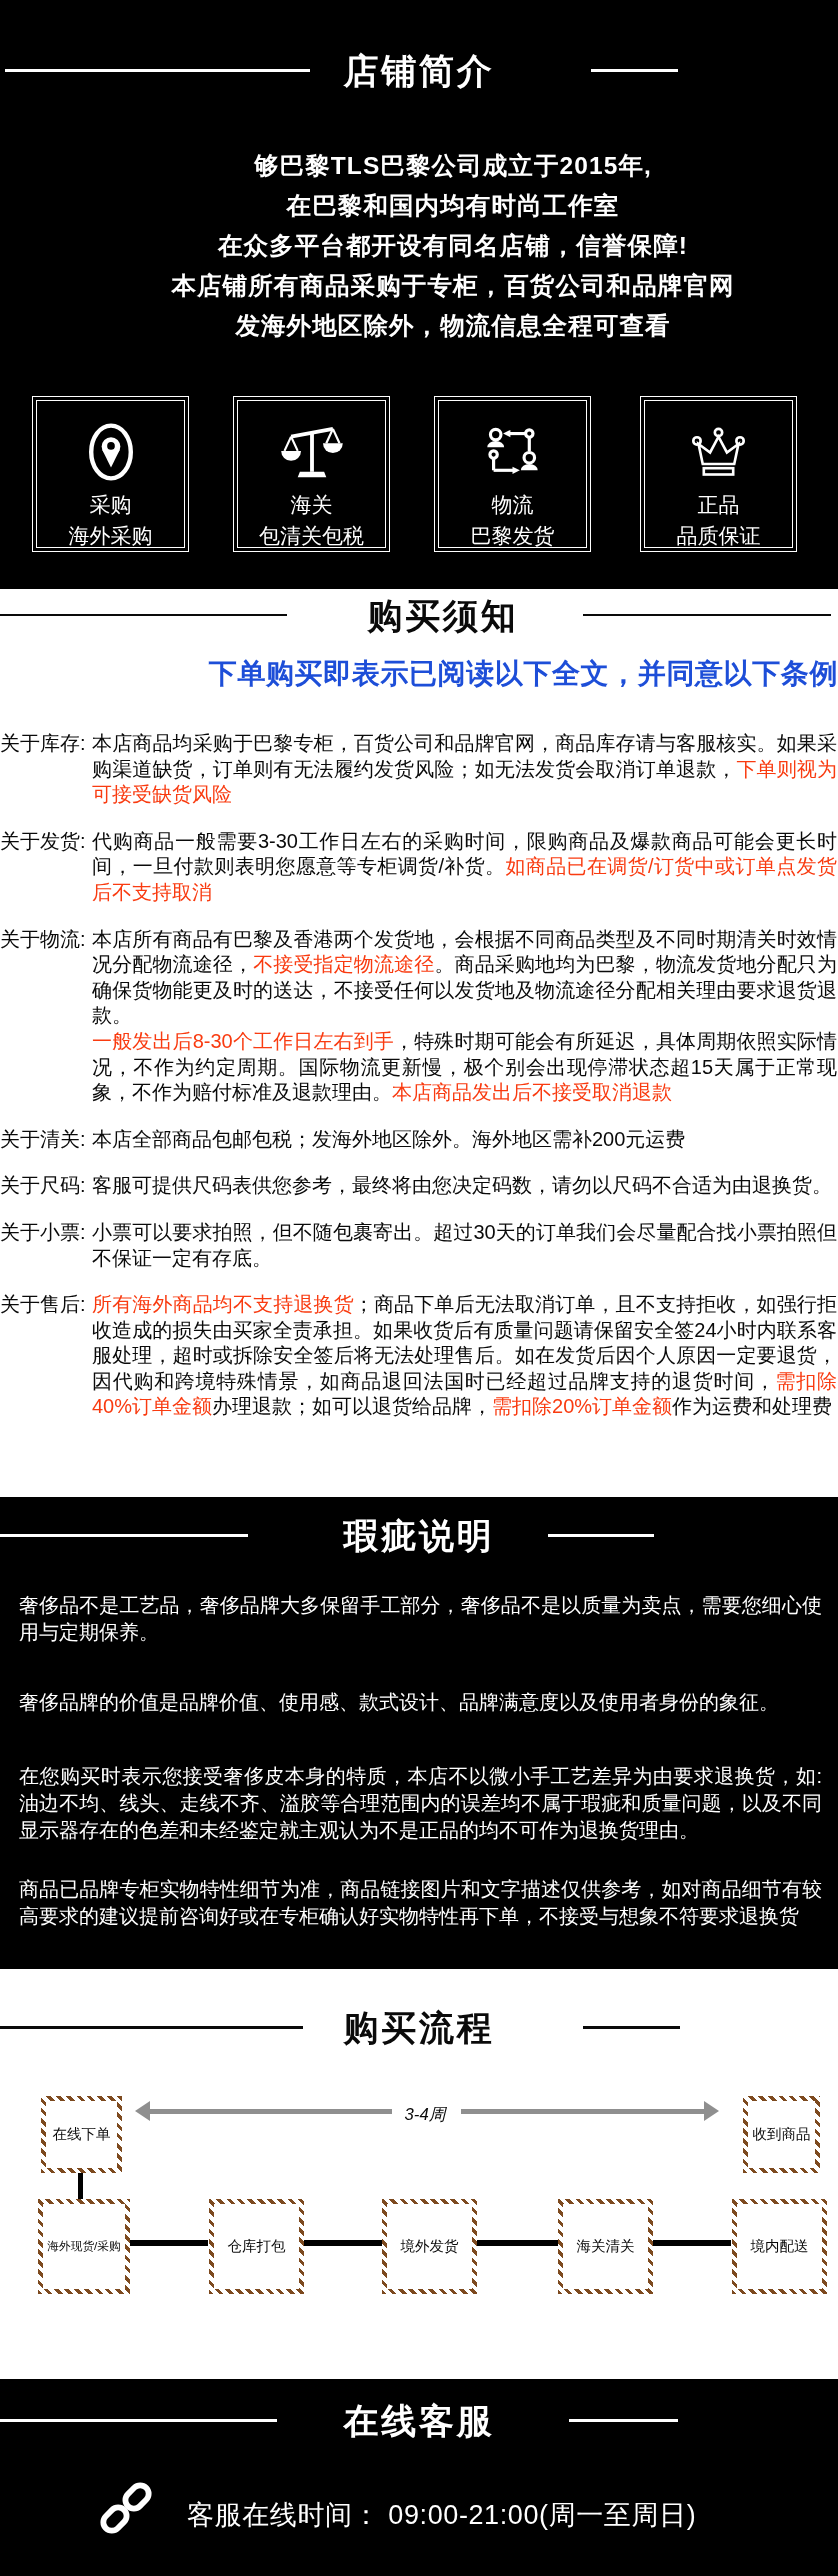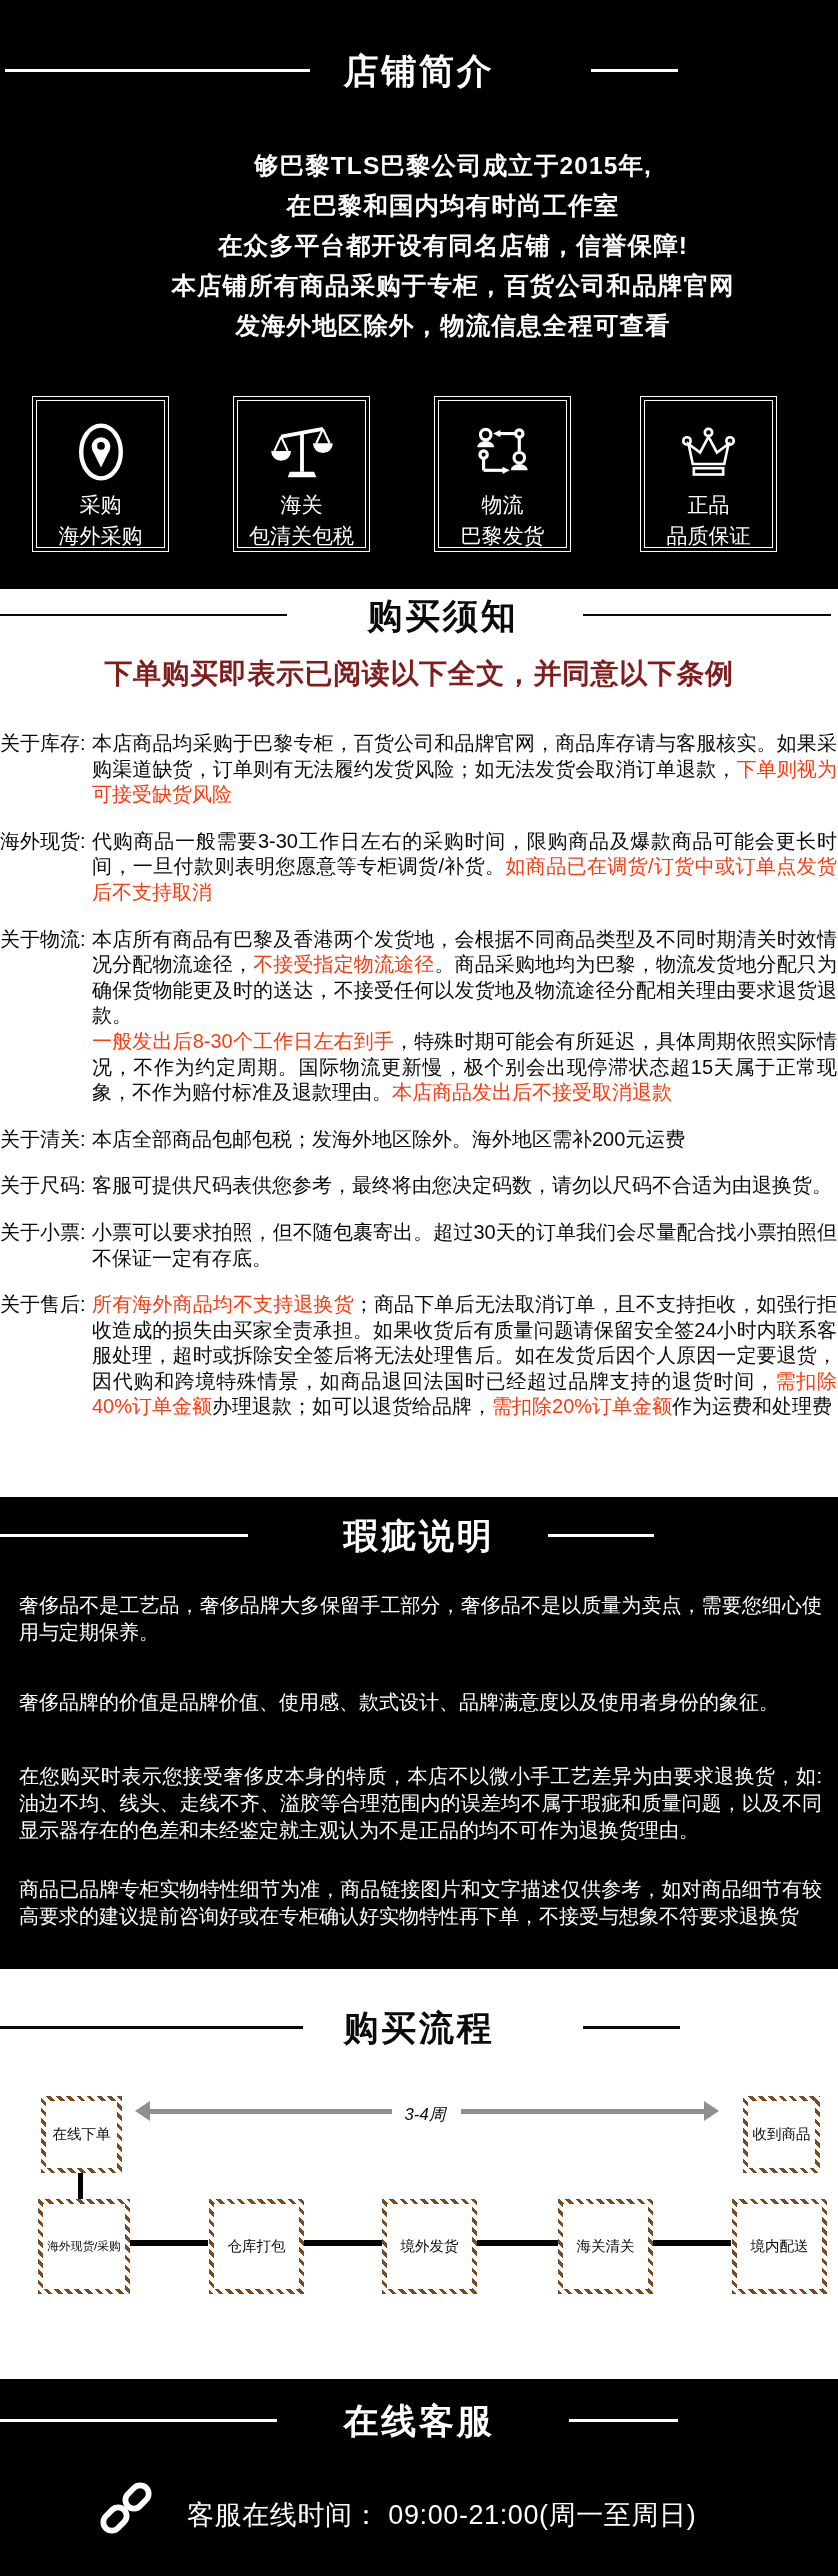--- a/index.html
+++ b/index.html
@@ -15,33 +15,33 @@
   .hline{position:absolute;height:2.8px;background:#fff;top:18px;}
   .light .hline{background:#0a0a0a;}
 
   
   #sec-intro{top:0;height:589px;padding-left:34px;}
   #head-intro{top:51px;}
   #head-intro .hl-l{left:4.5px;width:305px;}
   #head-intro .hl-r{left:591px;width:87px;}
   .intro-lines{position:absolute;top:146px;width:838px;text-align:center;
                font-size:24.5px;line-height:40px;font-weight:700;letter-spacing:1.1px;}
-  .fbox{position:absolute;top:396px;width:137px;height:156px;border:1.7px solid #fff;
+  .fbox{position:absolute;top:396px;width:157px;height:156px;border:1.7px solid #fff;
         box-sizing:border-box;display:flex;flex-direction:column;align-items:center;}
   .fbox::before{content:'';position:absolute;inset:2.8px;border:0.6px solid #fff;pointer-events:none;}
   .fbox-icon{height:88px;display:flex;align-items:flex-end;justify-content:center;padding-top:3.3px;}
   .fbox-label{text-align:center;font-size:21px;line-height:31px;margin-top:4.5px;}
 
   
   #sec-notice{top:589px;height:908px;}
   #head-notice{top:6.7px;padding-left:24px;}
   #head-notice .hl-l{left:0;width:287px;}
   #head-notice .hl-r{left:583px;width:248px;}
-  .notice-subtitle{position:absolute;top:66px;width:838px;text-align:center;
-                   font-size:28px;font-weight:700;color:#7f1d1d;letter-spacing:0.6px;}
+  .notice-subtitle{position:absolute;top:66px;width:838px;text-align:right;
+                   font-size:28px;font-weight:700;color:#1d4ed8;letter-spacing:0.6px;}
   .notice-list{position:absolute;top:142px;left:0;width:837px;}
   .notice-item{position:relative;padding-left:92px;margin-bottom:21px;
                font-size:20px;line-height:25.6px;text-align:justify;}
   .notice-label{position:absolute;left:0;top:0;}
   .red{color:#f93b10;}
 
   
   #sec-defect{top:1497px;height:472px;}
   #head-defect{top:19px;}
   #head-defect .hl-l{left:0;width:248px;}
@@ -171,21 +171,21 @@
 
   <div class="sec light" id="sec-notice">
     <div class="sec-head" id="head-notice">
       <div class="hline hl-l"></div>
       <div class="hline hl-r"></div>
       <div class="sec-title">购买须知</div>
     </div>
     <div class="notice-subtitle">下单购买即表示已阅读以下全文，并同意以下条例</div>
     <div class="notice-list">
         <div class="notice-item"><span class="notice-label">关于库存:</span><span>本店商品均采购于巴黎专柜，百货公司和品牌官网，商品库存请与客服核实。如果采购渠道缺货，订单则有无法履约发货风险；如无法发货会取消订单退款，</span><span class="red">下单则视为可接受缺货风险</span></div>
-        <div class="notice-item"><span class="notice-label">海外现货:</span><span>代购商品一般需要3-30工作日左右的采购时间，限购商品及爆款商品可能会更长时间，一旦付款则表明您愿意等专柜调货/补货。</span><span class="red">如商品已在调货/订货中或订单点发货后不支持取消</span></div>
+        <div class="notice-item"><span class="notice-label">关于发货:</span><span>代购商品一般需要3-30工作日左右的采购时间，限购商品及爆款商品可能会更长时间，一旦付款则表明您愿意等专柜调货/补货。</span><span class="red">如商品已在调货/订货中或订单点发货后不支持取消</span></div>
         <div class="notice-item"><span class="notice-label">关于物流:</span><span>本店所有商品有巴黎及香港两个发货地，会根据不同商品类型及不同时期清关时效情况分配物流途径，</span><span class="red">不接受指定物流途径</span><span>。商品采购地均为巴黎，物流发货地分配只为确保货物能更及时的送达，不接受任何以发货地及物流途径分配相关理由要求退货退款。</span><br><span class="red">一般发出后8-30个工作日左右到手</span><span>，特殊时期可能会有所延迟，具体周期依照实际情况，不作为约定周期。国际物流更新慢，极个别会出现停滞状态超15天属于正常现象，不作为赔付标准及退款理由。</span><span class="red">本店商品发出后不接受取消退款</span></div>
         <div class="notice-item"><span class="notice-label">关于清关:</span><span>本店全部商品包邮包税；发海外地区除外。海外地区需补200元运费</span></div>
         <div class="notice-item"><span class="notice-label">关于尺码:</span><span>客服可提供尺码表供您参考，最终将由您决定码数，请勿以尺码不合适为由退换货。</span></div>
         <div class="notice-item"><span class="notice-label">关于小票:</span><span>小票可以要求拍照，但不随包裹寄出。超过30天的订单我们会尽量配合找小票拍照但不保证一定有存底。</span></div>
         <div class="notice-item"><span class="notice-label">关于售后:</span><span class="red">所有海外商品均不支持退换货</span><span>；商品下单后无法取消订单，且不支持拒收，如强行拒收造成的损失由买家全责承担。如果收货后有质量问题请保留安全签24小时内联系客服处理，超时或拆除安全签后将无法处理售后。如在发货后因个人原因一定要退货，因代购和跨境特殊情景，如商品退回法国时已经超过品牌支持的退货时间，</span><span class="red">需扣除40%订单金额</span><span>办理退款；如可以退货给品牌，</span><span class="red">需扣除20%订单金额</span><span>作为运费和处理费</span></div>
       </div>
   </div>
 
   <div class="sec dark" id="sec-defect">
     <div class="sec-head" id="head-defect">

